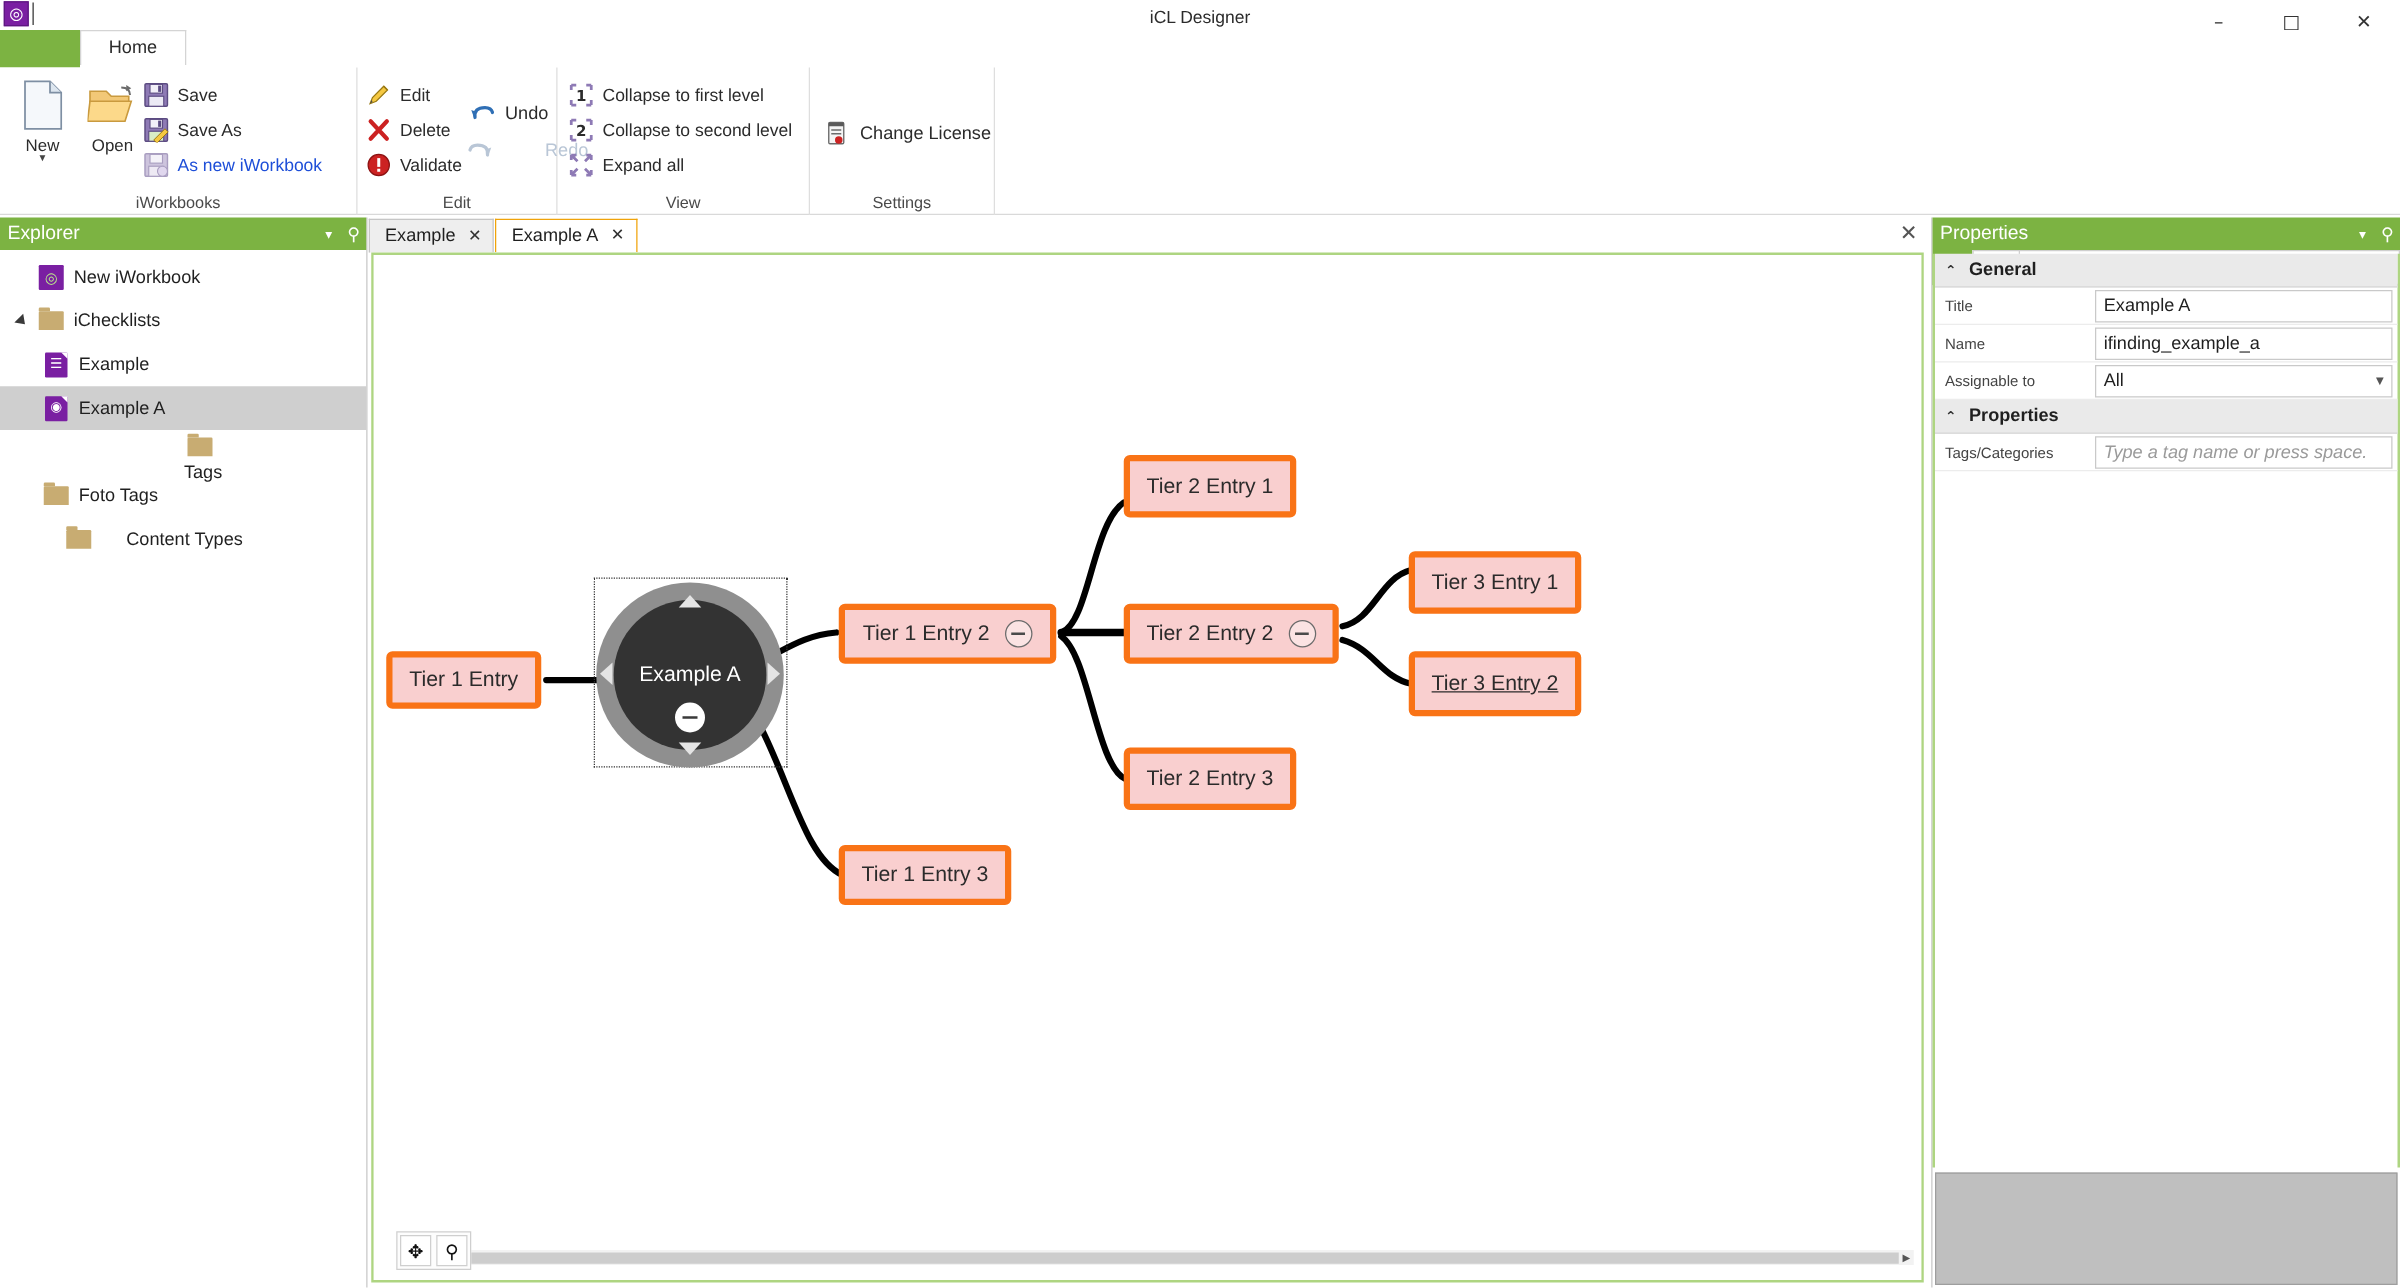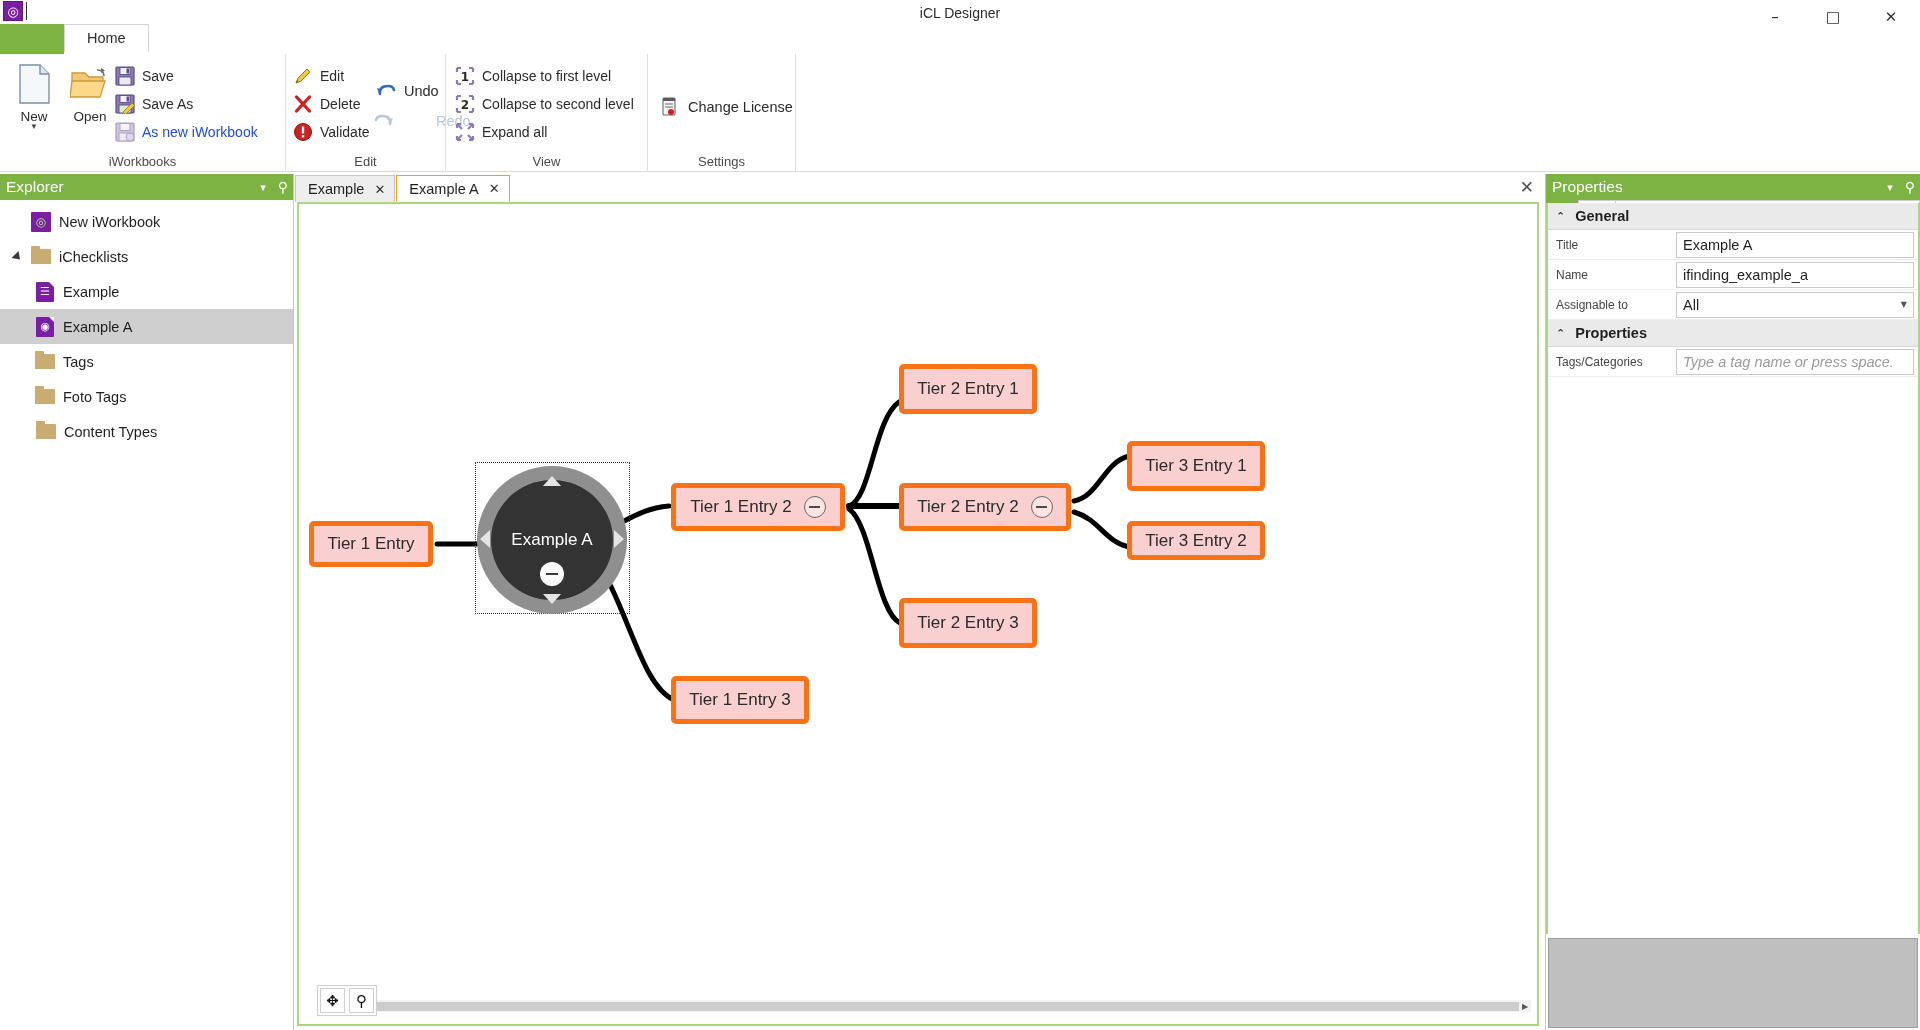--- a/index.html
+++ b/index.html
@@ -562,35 +562,35 @@
 
     <div class="tree-row selected" style="padding-left:32px;">
       <span class="ticon">
         <span class="doc-ico">
             <span class="inner">◉</span>
           </span>
       </span>
       <span>Example A</span>
     </div>
 
-    <div class="tree-row" style="padding-left:32px;">
+    <div class="tree-row" style="padding-left:32px;flex-direction:column;">
       <span class="ticon">
           <span class="folder"></span>
         </span>
       <span>Tags</span>
     </div>
 
     <div class="tree-row" style="padding-left:32px;">
       <span class="ticon">
           <span class="folder"></span>
         </span>
       <span>Foto Tags</span>
     </div>
 
-    <div class="tree-row" style="padding-left:33px;">
+    <div class="tree-row" style="padding-left:50px;gap:20px;">
       <span class="ticon">
           <span class="folder"></span>
         </span>
       <span>Content Types</span>
     </div>
   </div>
 </div>
 
 <div class="center">
   <div class="doctabs">
@@ -663,21 +663,21 @@
       </div>
 
       <div class="node" style="left:600px; top:394px; width:138px; height:50px;">
         <span>Tier 2 Entry 3</span>
       </div>
 
       <div class="node" style="left:828px; top:237px; width:138px; height:50px;">
         <span>Tier 3 Entry 1</span>
       </div>
 
-      <div class="node" style="left:828px; top:317px; width:138px; height:39px;">
+      <div class="node" style="left:828px; top:317px; width:138px; height:52px;text-decoration:underline;">
         <span>Tier 3 Entry 2</span>
       </div>
 
       <div class="canvas-tools">
         <div class="canvas-tool">✥</div>
         <div class="canvas-tool">⚲</div>
       </div>
 
       <div class="hscroll">
         <div class="thumb"></div>

